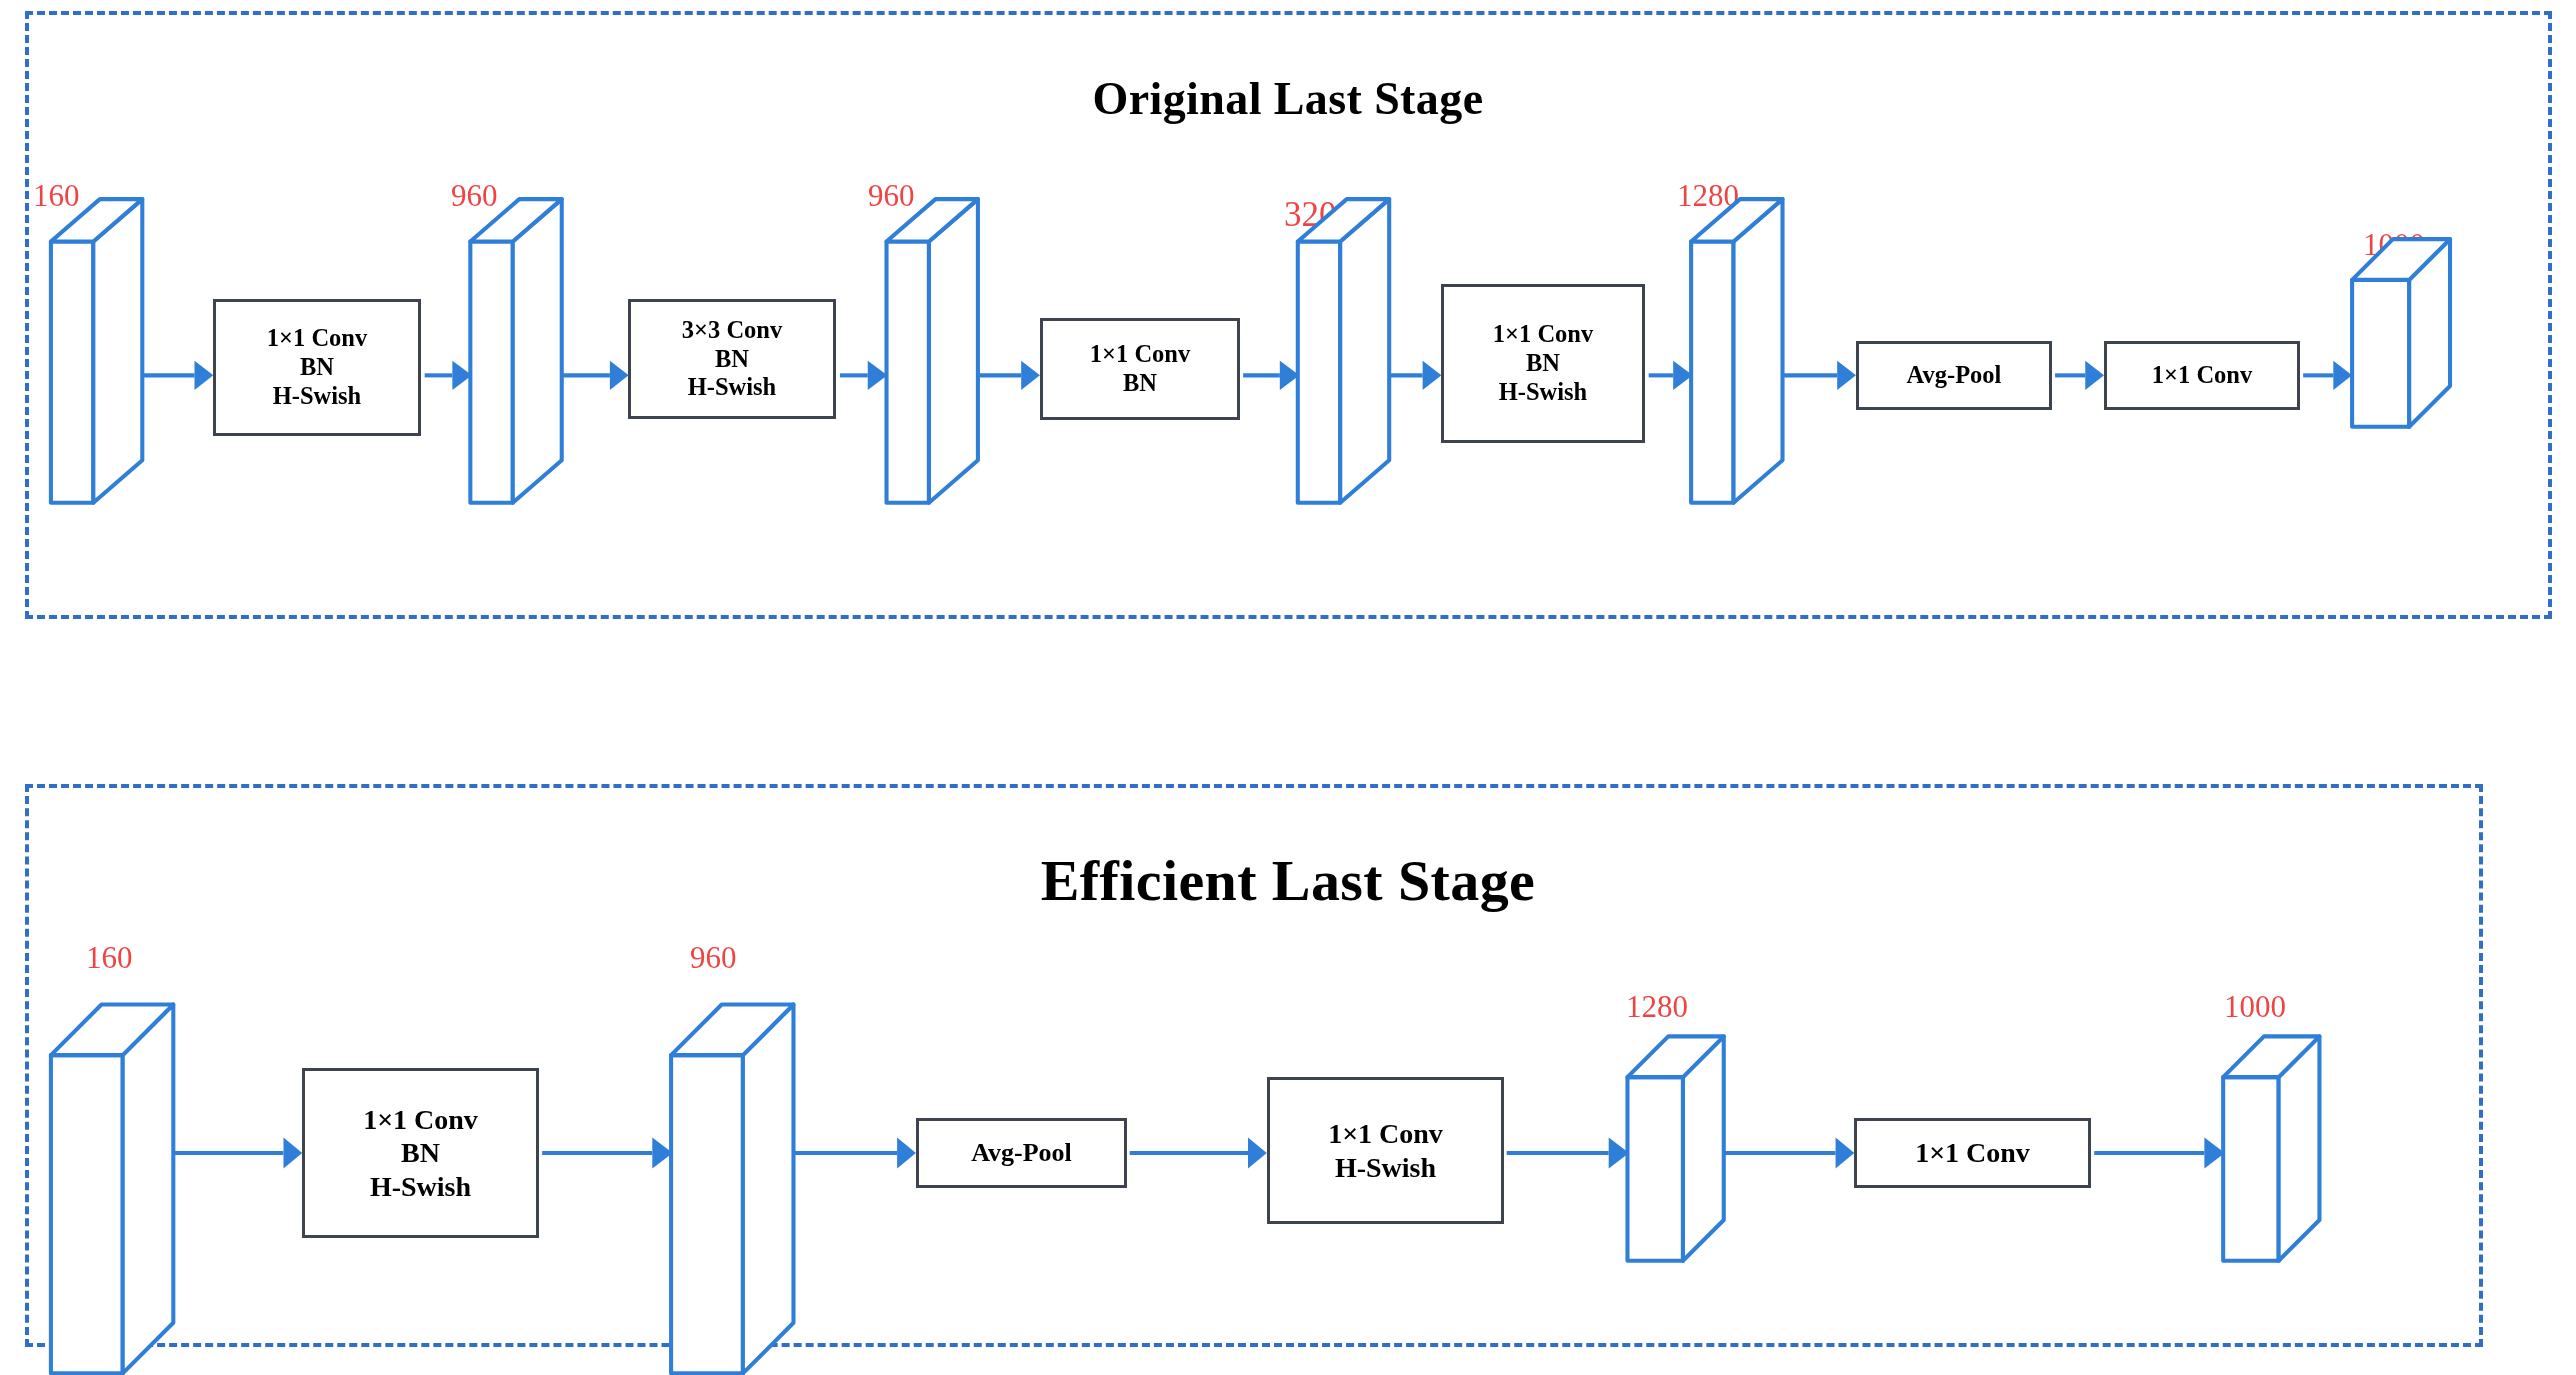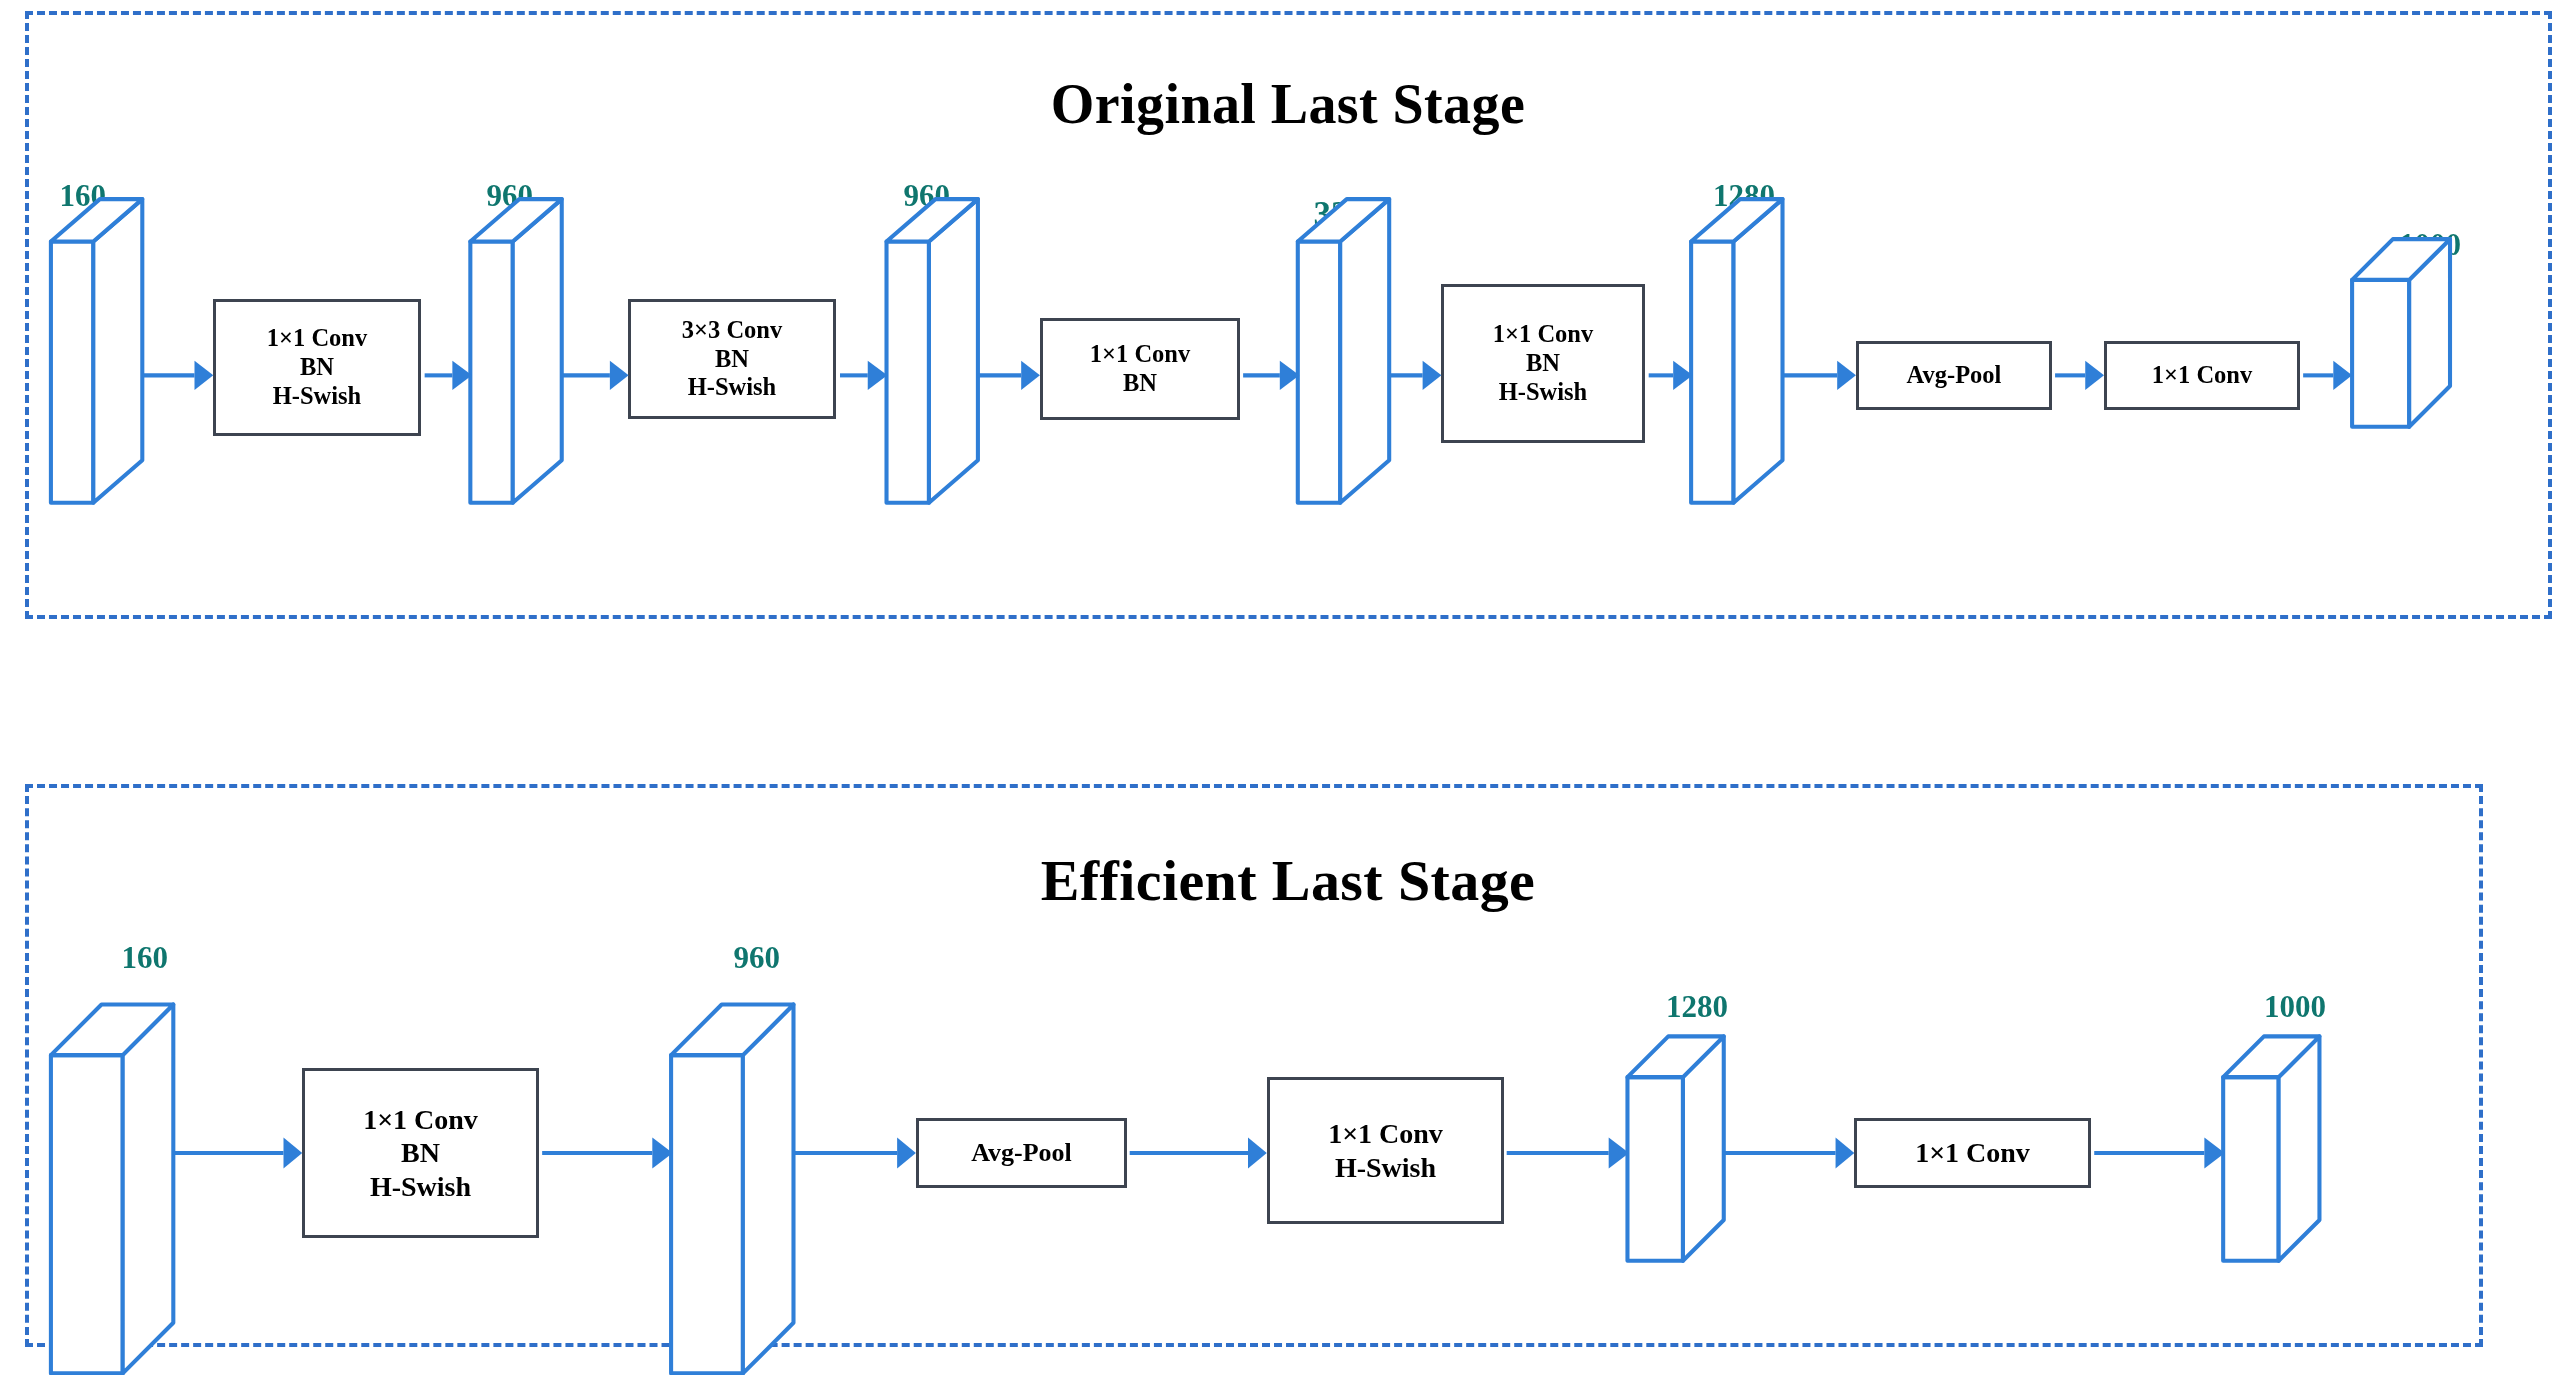--- a/index.html
+++ b/index.html
@@ -10,39 +10,39 @@
     border:4.1px dashed #2f6fc9;
     box-sizing:border-box;
   }
   #stage-original{left:24.5px;  top:11.4px;   width:2527px; height:608px;}
   #stage-efficient{left:24.5px; top:784px;  width:2458px; height:563px;}
 
   .stage-title{
     position:absolute; width:100%; text-align:center;
     font-weight:bold; color:#000000; letter-spacing:0.4px;
   }
-  #title-original{ top:72px;  font-size:56px;}
+  #title-original{ top:72px;  font-size:46px;}
   #title-efficient{top:847px;font-size:58px;}
 
   
   .proc-box{
     position:absolute; box-sizing:border-box;
     background:#ffffff;
     border:3.3px solid #3d4450;
     display:flex; flex-direction:column;
     align-items:center; justify-content:center;
     color:#000000; font-weight:bold; line-height:1.18;
     text-align:center;
   }
   .proc-box .ln{display:block;white-space:nowrap;}
 
   
   .ch-label{
-    position:absolute; font-weight:bold; color:#0f766e;
-    white-space:nowrap; text-align:right;
+    position:absolute; font-weight:normal; color:#ef4444;
+    white-space:nowrap; text-align:left;
   }
 
   
   svg.layer{position:absolute;left:0;top:0;width:2576px;height:1375px;
             overflow:visible;pointer-events:none;}
   .cube-stroke{fill:#ffffff;stroke:#2f7fd8;stroke-width:5;
                stroke-linejoin:round;stroke-linecap:round;}
   .arrow-line{stroke:#2f7fd8;stroke-width:5;}
   .arrow-head{fill:#2f7fd8;}
 </style>

